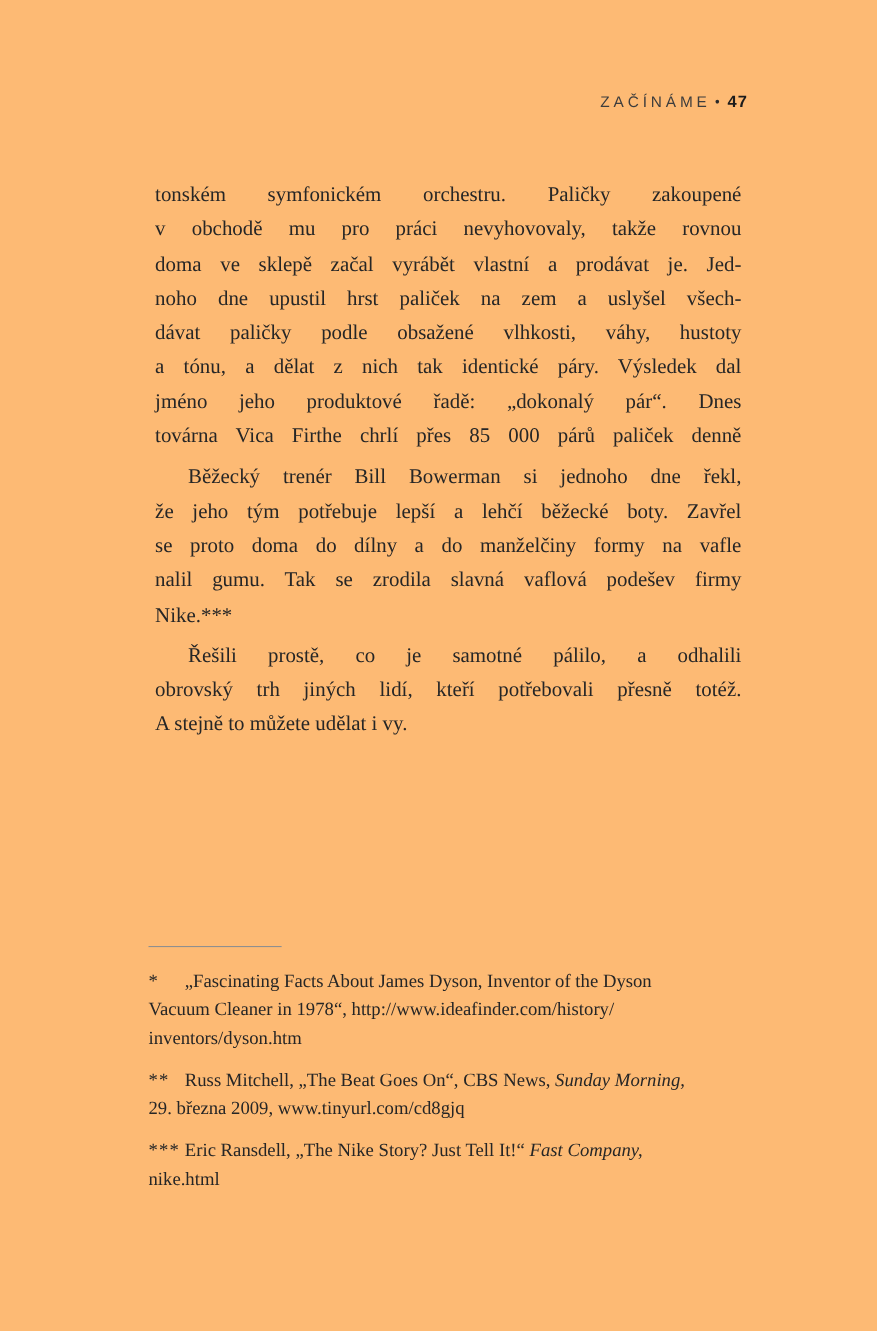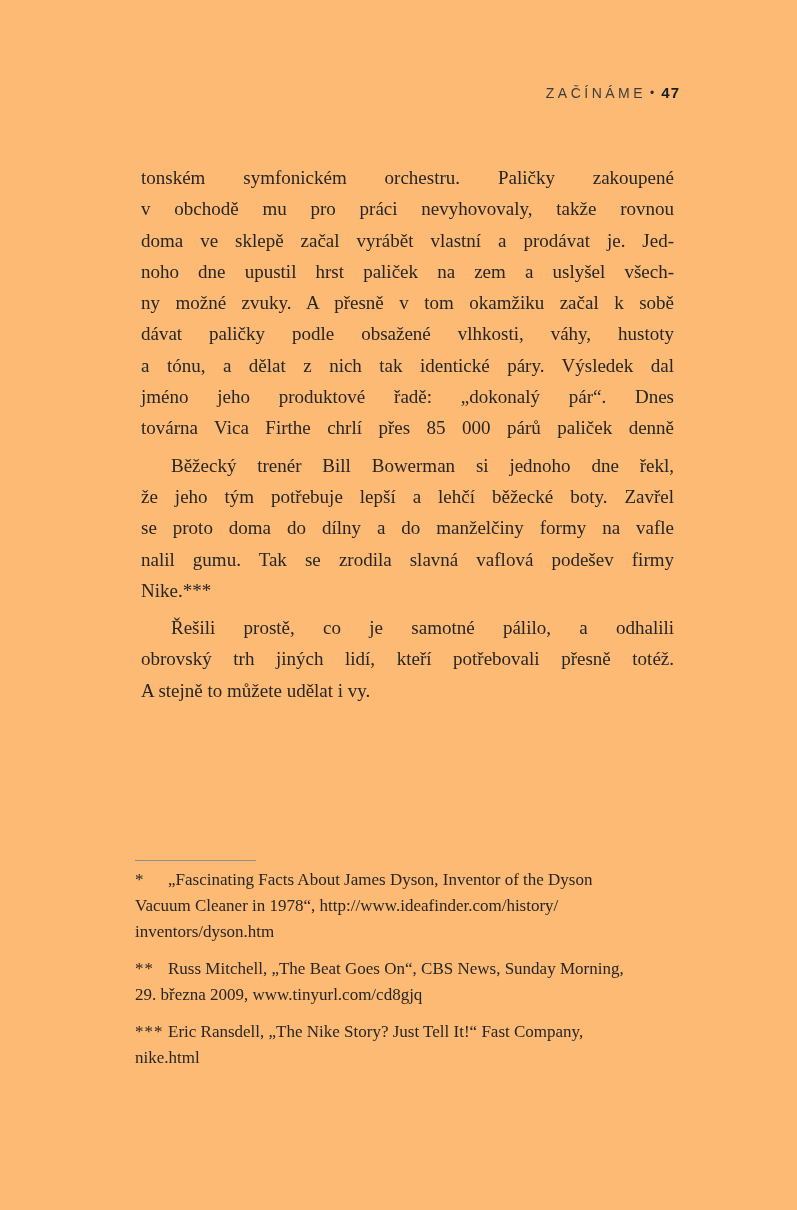--- a/index.html
+++ b/index.html
@@ -66,44 +66,43 @@
   }
   .footnotes {
     position: absolute;
     top: 867px;
     left: 135px;
     width: 545px;
     font-size: 17px;
     line-height: 26px;
     color: #262626;
   }
-  .fn { margin: 0 0 11px 0; }
+  .fn { margin: 12px 0 11px 0; }
   .fn-marker {
     display: inline-block;
     min-width: 33px;
     letter-spacing: 1px;
   }
-  .italic { }
+  .italic { font-style: italic; }
 </style>
 </head>
 <body>
 
 <div class="page">
 
   <div class="running-header">
     <span>ZAČÍNÁME</span><span class="sep">•</span><span class="pagenum">47</span>
   </div>
 
   <div class="body-text">
     <div class="para">
       <div class="line">tonském symfonickém orchestru. Paličky zakoupené</div>
       <div class="line">v obchodě mu pro práci nevyhovovaly, takže rovnou</div>
       <div class="line">doma ve sklepě začal vyrábět vlastní a prodávat je. Jed-</div>
       <div class="line">noho dne upustil hrst paliček na zem a uslyšel všech-</div>
-      <div class="line">ny možné zvuky. A přesně v tom okamžiku začal k sobě</div>
       <div class="line">dávat paličky podle obsažené vlhkosti, váhy, hustoty</div>
       <div class="line">a tónu, a dělat z nich tak identické páry. Výsledek dal</div>
       <div class="line">jméno jeho produktové řadě: „dokonalý pár“. Dnes</div>
       <div class="line">továrna Vica Firthe chrlí přes 85 000 párů paliček denně</div>
     </div>
     <div class="para">
       <div class="line indent">Běžecký trenér Bill Bowerman si jednoho dne řekl,</div>
       <div class="line">že jeho tým potřebuje lepší a lehčí běžecké boty. Zavřel</div>
       <div class="line">se proto doma do dílny a do manželčiny formy na vafle</div>
       <div class="line">nalil gumu. Tak se zrodila slavná vaflová podešev firmy</div>

